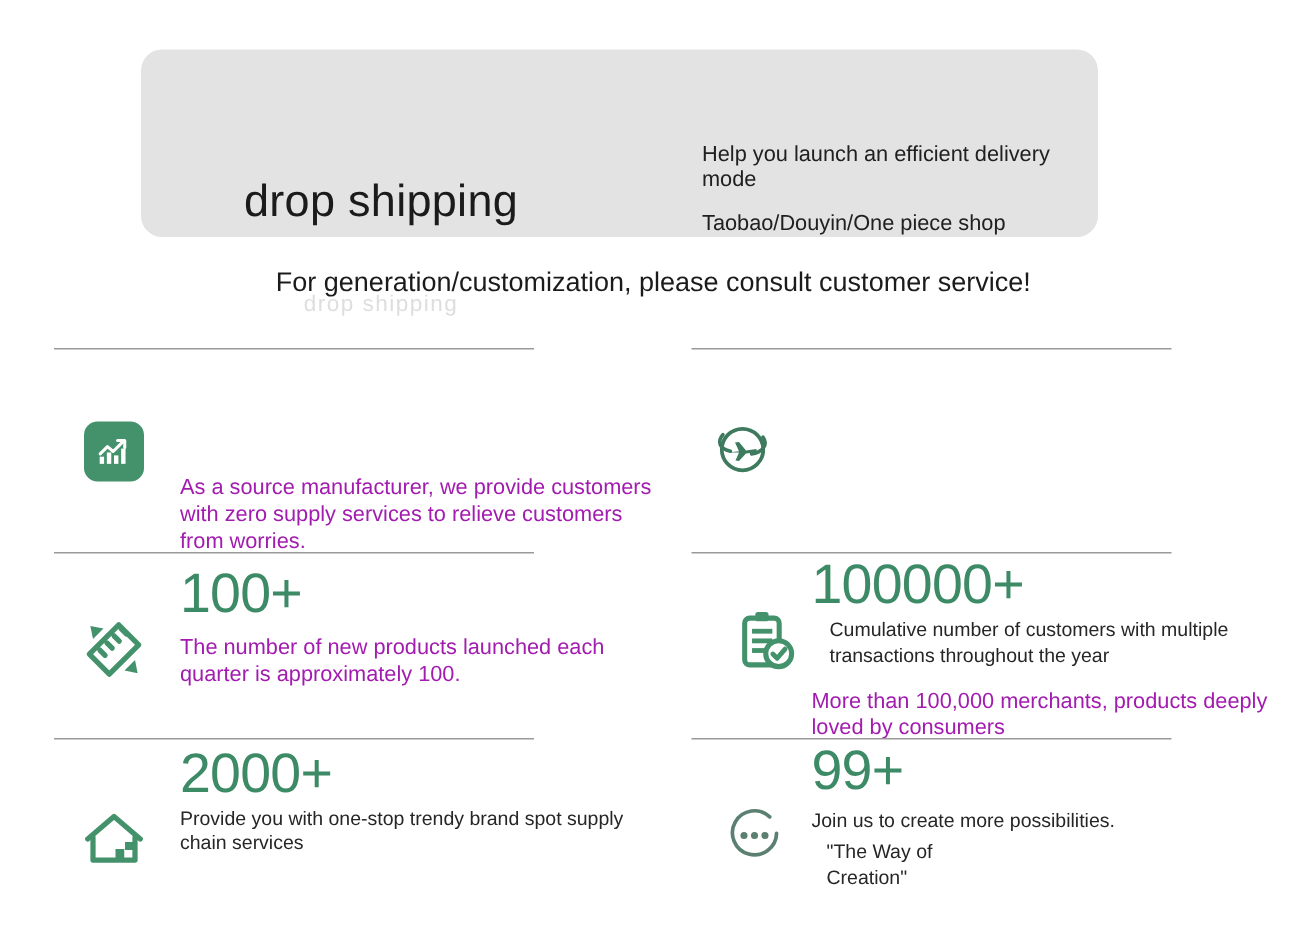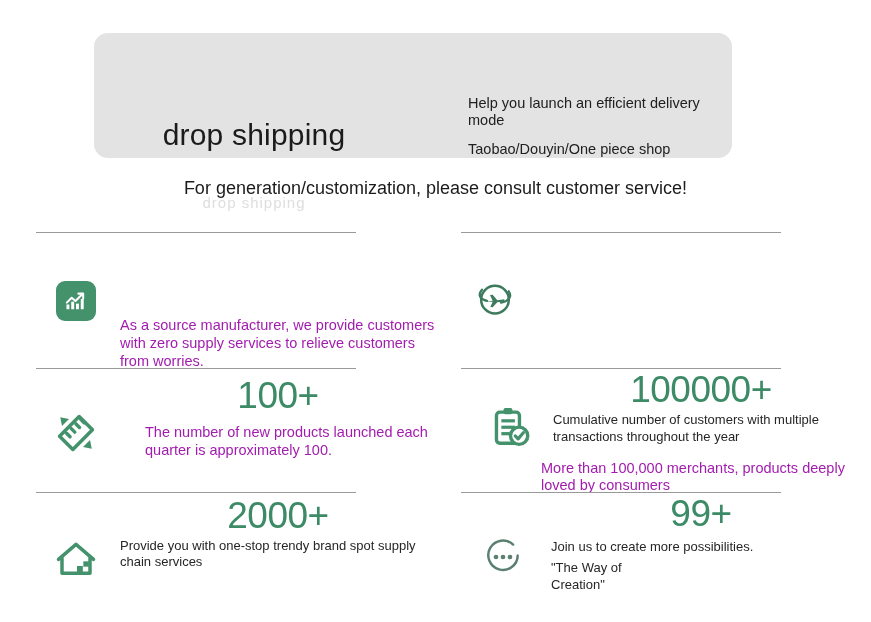--- a/index.html
+++ b/index.html
@@ -129,21 +129,20 @@
     right: 0;
   }
 
   .big-num {
     font-size: 37px;
     line-height: 1.02;
     color: #3d8a66;
     font-weight: 400;
     letter-spacing: -0.5px;
     white-space: nowrap;
-    text-align: center;
   }
   .desc {
     font-size: 14.5px;
     line-height: 1.24;
     color: #a21caf;
   }
   .desc-sm {
     font-size: 13px;
     line-height: 1.3;
     color: #262626;
@@ -213,21 +212,21 @@
               <path d="M9.3 9.5 L11.3 11.5"></path>
               <path d="M12 6.8 L14 8.8"></path>
               <path d="M14.7 4.1 L16.7 6.1"></path>
             </g>
             <path d="M3 3 L8 4 L4 8 Z" fill="#44926c"></path>
             <path d="M21 21 L16 20 L20 16 Z" fill="#44926c"></path>
           </svg>
         </div>
         <div class="txt-slot" style="top:8px;">
           <div class="big-num">100+</div>
-          <div class="desc" style="margin-top:9px;margin-left:25px;">The number of new products launched each quarter is approximately 100.</div>
+          <div class="desc" style="margin-top:9px;">The number of new products launched each quarter is approximately 100.</div>
         </div>
       </div>
     </div>
 
     <div class="cell">
       <div class="rule"></div>
       <div class="cell-body" style="height:118px;">
         <div class="icon-slot" style="top:38px;">
           <svg width="44" height="40" viewBox="0 0 26 24">
             <path d="M2.5 12.2 L13 3.2 L23.5 12.2" fill="none" stroke="#44926c" stroke-width="2.1" stroke-linecap="round" stroke-linejoin="round"></path>
@@ -289,20 +288,20 @@
         <div class="icon-slot" style="top:36px;left:14px;">
           <svg width="42" height="42" viewBox="0 0 24 24">
             <path d="M17.8 4.9 A8.4 8.4 0 1 0 20.4 11.2" fill="none" stroke="#5b7f70" stroke-width="1.4" stroke-linecap="round"></path>
             <circle cx="8" cy="12" r="1.35" fill="#5b7f70"></circle>
             <circle cx="12" cy="12" r="1.35" fill="#5b7f70"></circle>
             <circle cx="16" cy="12" r="1.35" fill="#5b7f70"></circle>
           </svg>
         </div>
         <div class="txt-slot" style="top:2px;left:80px;">
           <div class="big-num">99+</div>
-          <div class="desc-sm" style="margin-top:6px;margin-left:10px;">Join us to create more possibilities.</div>
+          <div class="desc-sm" style="margin-top:6px;">Join us to create more possibilities.</div>
           <div class="desc-sm" style="margin-top:4px;padding-left:10px;max-width:110px;">"The Way of Creation"</div>
         </div>
       </div>
     </div>
 
   </div>
 </div>
 
 </body></html>

